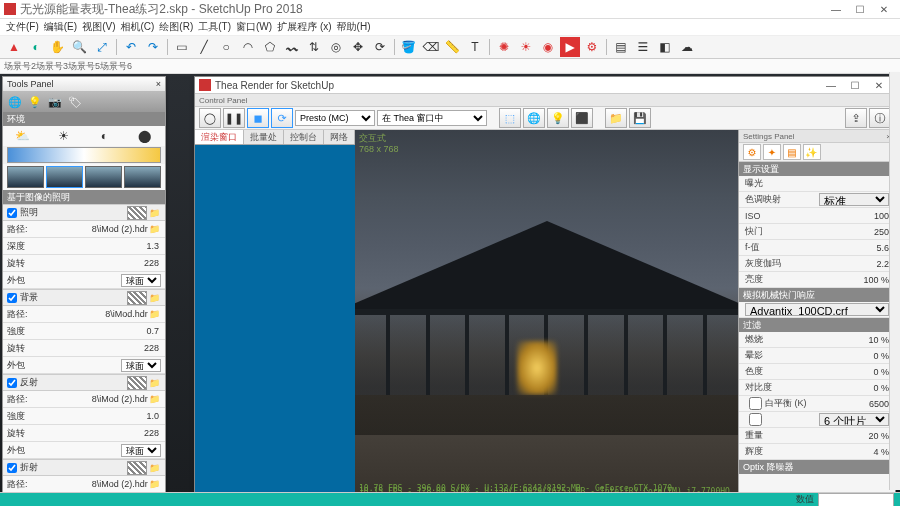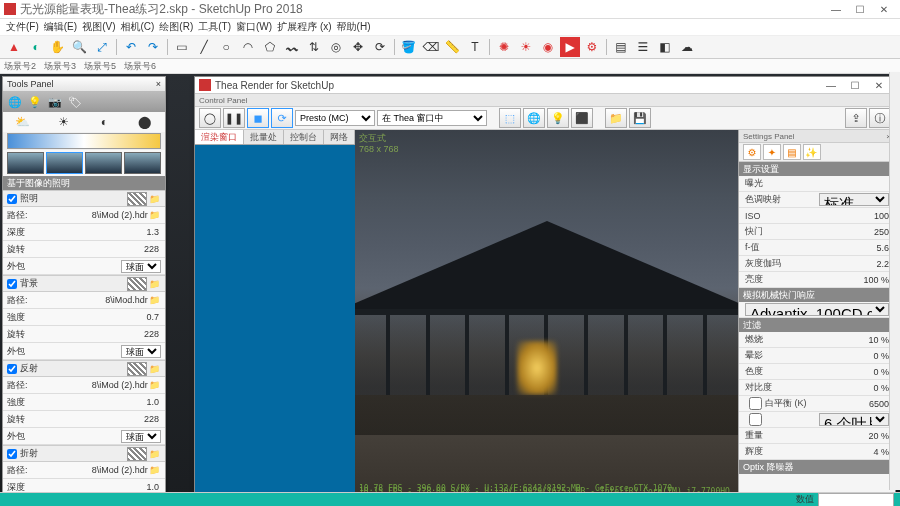--- a/index.html
+++ b/index.html
@@ -6,21 +6,21 @@
 .titlebar{height:18px;background:#fff;border-bottom:1px solid #ddd;display:flex;align-items:center;padding:0 4px}
 .titlebar .app-icon{width:12px;height:12px;background:#c33;margin-right:4px}
 .titlebar .title{flex:1;font-size:12px;color:#666}
 .winbtns{display:flex;gap:0}
 .winbtn{width:24px;height:16px;display:flex;align-items:center;justify-content:center;color:#555;font-size:10px}
 .menubar{height:16px;display:flex;align-items:center;padding:0 4px;gap:1px;font-size:10px;color:#333;border-bottom:1px solid #eee}
 .menubar span{padding:0 2px}
 .toolbar{height:22px;display:flex;align-items:center;padding:0 4px;gap:2px;border-bottom:1px solid #ccc;background:#f5f5f5}
 .tbicon{width:18px;height:18px;display:flex;align-items:center;justify-content:center;font-size:12px;border:1px solid transparent}
 .tbsep{width:1px;height:16px;background:#bbb;margin:0 2px}
-.tabbar{height:14px;display:flex;align-items:center;padding:0 4px;font-size:9px;color:#666;background:#fafafa;border-bottom:1px solid #ddd;gap:8px}
+.tabbar{height:14px;display:flex;align-items:center;padding:0 4px;font-size:9px;color:#666;background:#fafafa;border-bottom:1px solid #ddd;}
 .main{position:relative;height:434px;background:linear-gradient(#2a2e33,#1a1d20)}
 
 .tools-panel{position:absolute;left:2px;top:2px;width:162px;background:#f0f0f0;border:1px solid #999;box-shadow:1px 1px 3px rgba(0,0,0,.3)}
 .panel-title{height:14px;background:linear-gradient(#fdfdfd,#e5e5e5);border-bottom:1px solid #bbb;padding:0 4px;font-size:9px;display:flex;align-items:center;justify-content:space-between}
 .tp-tabs{height:20px;background:linear-gradient(#bbb,#999);display:flex;align-items:center;gap:4px;padding:0 4px}
 .tp-tab{width:16px;height:16px;display:flex;align-items:center;justify-content:center;font-size:11px;color:#fff}
 .tp-label{height:14px;background:#888;color:#fff;padding:0 4px;font-size:9px;display:flex;align-items:center}
 .tp-row{height:16px;display:flex;align-items:center;padding:0 4px;font-size:9px;border-bottom:1px solid #ddd;background:#f8f8f8}
 .tp-row .k{flex:1}
 .tp-row .v{width:60px;text-align:right;padding-right:2px}
@@ -62,21 +62,21 @@
 .glow{position:absolute;left:180px;top:120px;width:40px;height:54px;background:radial-gradient(ellipse,#f5d060 0%,#b08020 60%,transparent 100%);filter:blur(2px)}
 .ground{position:absolute;left:0;top:174px;width:420px;height:40px;background:linear-gradient(#2a2824,#1e1c18);opacity:.7}
 .thea-right{width:156px;background:#f5f5f5;border-left:1px solid #aaa;display:flex;flex-direction:column;font-size:9px}
 .tr-head{height:12px;background:#e5e5e5;padding:0 4px;font-size:8px;color:#666;border-bottom:1px solid #ccc;display:flex;align-items:center;justify-content:space-between}
 .tr-icons{height:18px;display:flex;align-items:center;gap:2px;padding:0 4px;border-bottom:1px solid #ccc;background:#f0f0f0}
 .tr-ic{width:16px;height:14px;border:1px solid #bbb;background:#fff;display:flex;align-items:center;justify-content:center;font-size:10px;color:#e70}
 .tr-sec{height:14px;background:#888;color:#fff;padding:0 4px;display:flex;align-items:center;font-size:9px}
 .tr-row{height:15px;display:flex;align-items:center;padding:0 6px;border-bottom:1px solid #e0e0e0}
 .tr-row .k{flex:1;color:#444}
 .tr-row .v{color:#333}
-.tr-row select{width:70px;height:13px;font-size:15px;border:1px solid #aaa}
+.tr-row select{width:70px;height:13px;font-size:11px;border:1px solid #aaa}
 .statusbar{position:absolute;left:0;bottom:0;width:900px;height:14px;background:#14b8a6;border-top:1px solid #ccc;display:flex;align-items:flex-start;justify-content:flex-end;padding:0 6px;font-size:9px;box-sizing:border-box}
 .side-rail{position:absolute;right:0;top:72px;width:10px;height:418px;background:#f0f0f0;border-left:1px solid #ccc}
 </style>
 </head>
 <body>
 
 <div class="titlebar">
   <div class="app-icon"></div>
   <div class="title">无光源能量表现-Thea练习2.skp - SketchUp Pro 2018</div>
   <div class="winbtns">
@@ -149,20 +149,21 @@
     <div class="panel-title">
       <span>Tools Panel</span>
         <span>×</span>
     </div>
     <div class="tp-tabs">
       <div class="tp-tab">🌐</div>
       <div class="tp-tab">💡</div>
       <div class="tp-tab">📷</div>
       <div class="tp-tab">🏷</div>
     </div>
+    <div class="tp-label">环境</div>
     <div class="tp-iconrow">
       <div class="ic">⛅</div>
       <div class="ic">☀</div>
       <div class="ic">◐</div>
       <div class="ic">⬤</div>
     </div>
     <div class="tp-gradient"></div>
     <div class="tp-thumbs">
       <div class="tp-thumb"></div>
       <div class="tp-thumb sel"></div>

